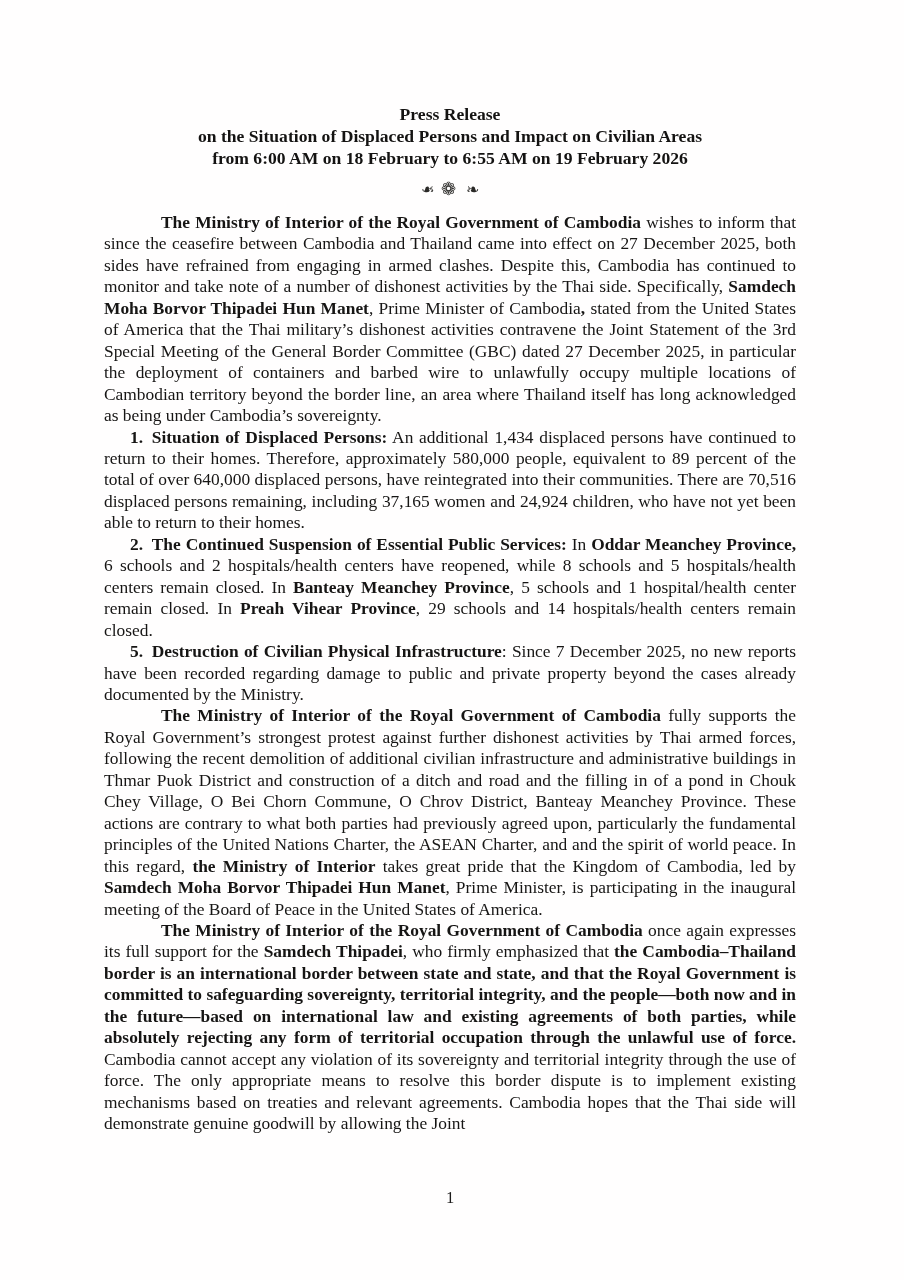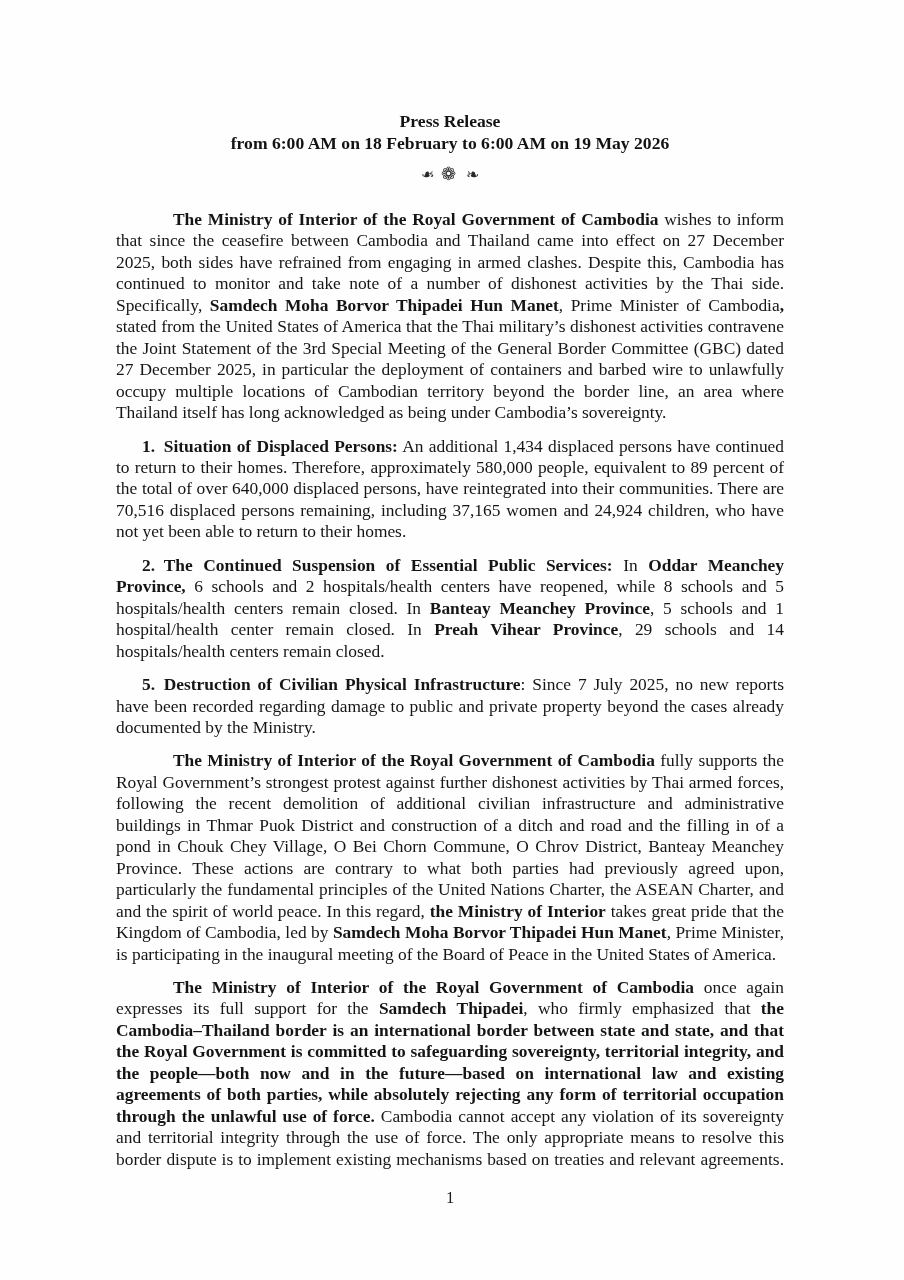--- a/index.html
+++ b/index.html
@@ -12,21 +12,21 @@
     width: 904px;
     height: 1280px;
     background: #fffefe;
     overflow: hidden;
     font-family: "Liberation Serif", serif;
     color: #161514;
   }
   .content {
     position: absolute;
     left: 104px;
-    top: 110px;
+    top: 103px;
     width: 692px;
   }
   .title-block {
     text-align: center;
     font-weight: bold;
     font-size: 17.6px;
     line-height: 22px;
     color: #141312;
   }
   .ornament {
@@ -42,21 +42,21 @@
   .ornament .flip { transform: scaleX(-1); }
   .ornament .center-glyph { font-size: 18px; }
   .doc-body {
     font-size: 17.4px;
     line-height: 21.45px;
     text-align: justify;
     max-height: 975px;
     overflow: hidden;
   }
   .doc-body p {
-    margin: 12px;
+    margin: 0;
     padding: 0;
   }
   .doc-body p.body { text-indent: 57px; }
   .doc-body p.item { text-indent: 26px; }
   .doc-body .b { font-weight: bold; }
   .page-number {
     position: absolute;
     left: 104px;
     top: 1188px;
     width: 692px;
@@ -66,34 +66,35 @@
   }
 </style>
 </head>
 <body>
 
 <div class="page">
   <div class="content">
 
     <div class="title-block">
       <div>Press Release</div>
-      <div>from 6:00 AM on 18 February to 6:00 AM on 19 May 2026</div>
+      <div>on the Situation of Displaced Persons and Impact on Civilian Areas</div>
+      <div>from 6:00 AM on 18 February to 6:55 AM on 19 February 2026</div>
     </div>
 
     <div class="ornament">
       <span class="glyph flip">❧</span>
       <span class="glyph center-glyph">❁</span>
       <span class="glyph">❧</span>
     </div>
 
     <div class="doc-body">
         <p class="body"><span class="b">The Ministry of Interior of the Royal Government of Cambodia</span><span> wishes to inform that since the ceasefire between Cambodia and Thailand came into effect on 27 December 2025, both sides have refrained from engaging in armed clashes. Despite this, Cambodia has continued to monitor and take note of a number of dishonest activities by the Thai side. Specifically, </span><span class="b">Samdech Moha Borvor Thipadei Hun Manet</span><span>, Prime Minister of Cambodia</span><span class="b">,</span><span> stated from the United States of America that the Thai military’s dishonest activities contravene the Joint Statement of the 3rd Special Meeting of the General Border Committee (GBC) dated 27 December 2025, in particular the deployment of containers and barbed wire to unlawfully occupy multiple locations of Cambodian territory beyond the border line, an area where Thailand itself has long acknowledged as being under Cambodia’s sovereignty.</span></p>
         <p class="item"><span class="b">1. Situation of Displaced Persons:</span><span> An additional 1,434 displaced persons have continued to return to their homes. Therefore, approximately 580,000 people, equivalent to 89 percent of the total of over 640,000 displaced persons, have reintegrated into their communities. There are 70,516 displaced persons remaining, including 37,165 women and 24,924 children, who have not yet been able to return to their homes.</span></p>
         <p class="item"><span class="b">2. The Continued Suspension of Essential Public Services:</span><span> In </span><span class="b">Oddar Meanchey Province</span><span class="b">,</span><span> 6 schools and 2 hospitals/health centers have reopened, while 8 schools and 5 hospitals/health centers remain closed. In </span><span class="b">Banteay Meanchey Province</span><span>, 5 schools and 1 hospital/health center remain closed. In </span><span class="b">Preah Vihear Province</span><span>, 29 schools and 14 hospitals/health centers remain closed.</span></p>
-        <p class="item"><span class="b">5. Destruction of Civilian Physical Infrastructure</span><span>: Since 7 July 2025, no new reports have been recorded regarding damage to public and private property beyond the cases already documented by the Ministry.</span></p>
+        <p class="item"><span class="b">5. Destruction of Civilian Physical Infrastructure</span><span>: Since 7 December 2025, no new reports have been recorded regarding damage to public and private property beyond the cases already documented by the Ministry.</span></p>
         <p class="body"><span class="b">The Ministry of Interior of the Royal Government of Cambodia</span><span> fully supports the Royal Government’s strongest protest against further dishonest activities by Thai armed forces, following the recent demolition of additional civilian infrastructure and administrative buildings in Thmar Puok District and construction of a ditch and road and the filling in of a pond in Chouk Chey Village, O Bei Chorn Commune, O Chrov District, Banteay Meanchey Province. These actions are contrary to what both parties had previously agreed upon, particularly the fundamental principles of the United Nations Charter, the ASEAN Charter, and and the spirit of world peace. In this regard, </span><span class="b">the Ministry of Interior</span><span> takes great pride that the Kingdom of Cambodia, led by </span><span class="b">Samdech Moha Borvor Thipadei Hun Manet</span><span>, Prime Minister, is participating in the inaugural meeting of the Board of Peace in the United States of America.</span></p>
         <p class="body"><span class="b">The Ministry of Interior of the Royal Government of Cambodia</span><span> once again expresses its full support for the </span><span class="b">Samdech Thipadei</span><span>, who firmly emphasized that </span><span class="b">the Cambodia–Thailand border is an international border between state and state, and that the Royal Government is committed to safeguarding sovereignty, territorial integrity, and the people—both now and in the future—based on international law and existing agreements of both parties, while absolutely rejecting any form of territorial occupation through the unlawful use of force.</span><span> Cambodia cannot accept any violation of its sovereignty and territorial integrity through the use of force. The only appropriate means to resolve this border dispute is to implement existing mechanisms based on treaties and relevant agreements. Cambodia hopes that the Thai side will demonstrate genuine goodwill by allowing the Joint</span></p>
       </div>
 
   </div>
 
   <div class="page-number">1</div>
 </div>
 
 </body></html>

